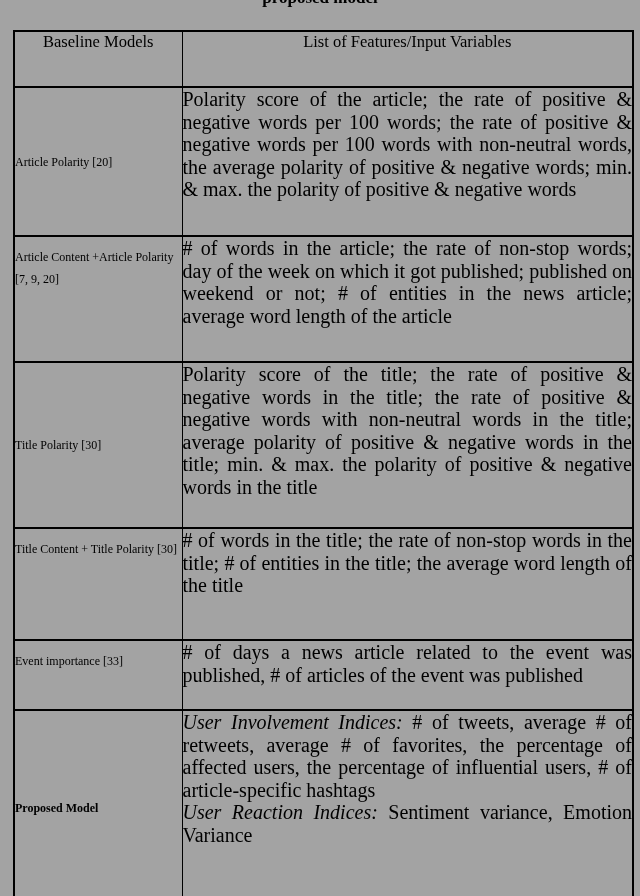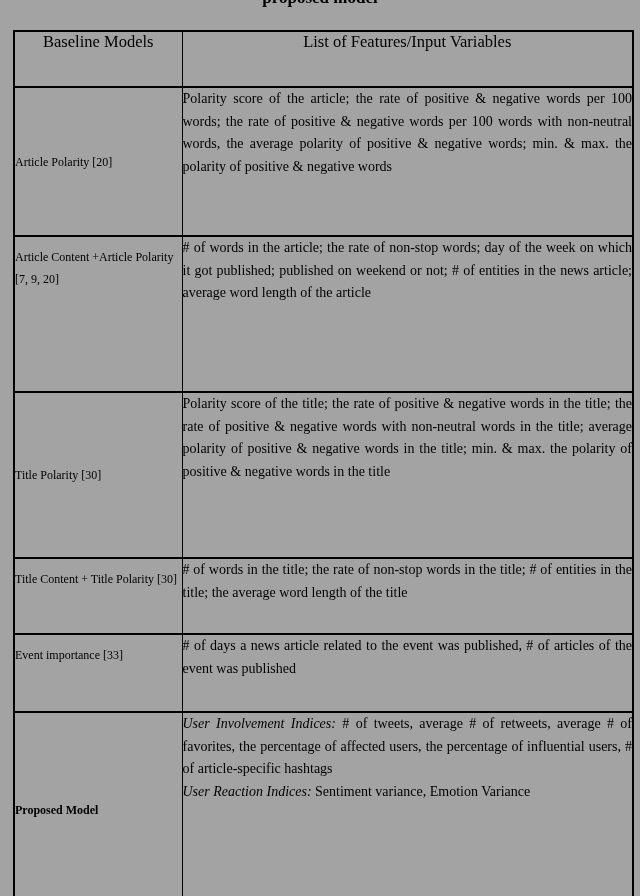--- a/index.html
+++ b/index.html
@@ -86,42 +86,42 @@
     font-size: 12px;
     line-height: 22px;
     padding: 0 6px 0 9px;
   }
   .label-cell.v-mid { vertical-align: middle; }
   .label-cell.v-top { vertical-align: top; padding-top: 9px; }
   .label-cell.bold { font-weight: bold; }
 
   
   .desc-cell {
-    font-size: 14px;
+    font-size: 20px;
     line-height: 22.5px;
     text-align: justify;
     text-justify: inter-word;
     padding: 7px 11px 8px 12px;
     vertical-align: top;
     hyphens: none;
   }
   .desc-cell p {
     margin: 0;
   }
   .desc-cell p + p {
   }
   .ital {
     font-style: italic;
   }
 
   .r1 { height: 149px; }
-  .r2 { height: 156px; }
+  .r2 { height: 126px; }
   .r3 { height: 166px; }
-  .r4 { height: 76px; border-radius: 22px; }
-  .r5 { height: 78px; }
+  .r4 { height: 112px; border-radius: 22px; }
+  .r5 { height: 70px; }
   .r6 { height: 195px; }
 </style>
 </head>
 <body>
 
 <div class="page">
 
   <div class="caption-clip">
     <div class="caption-text">proposed model</div>
   </div>

